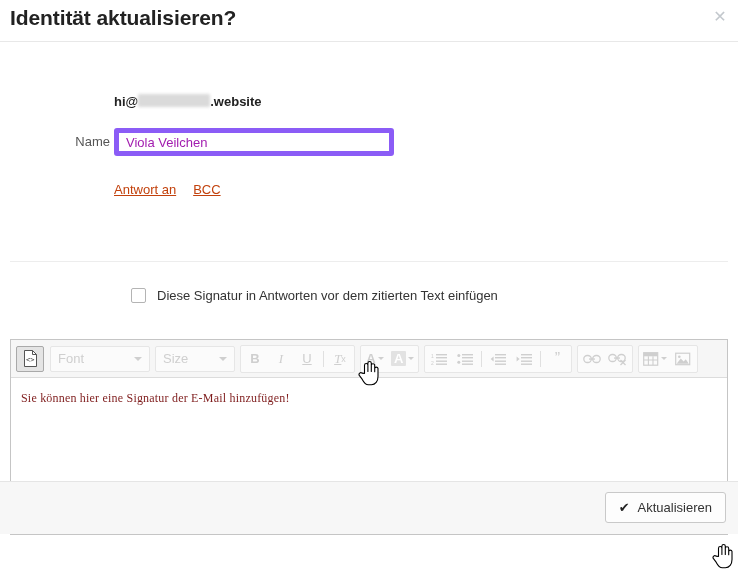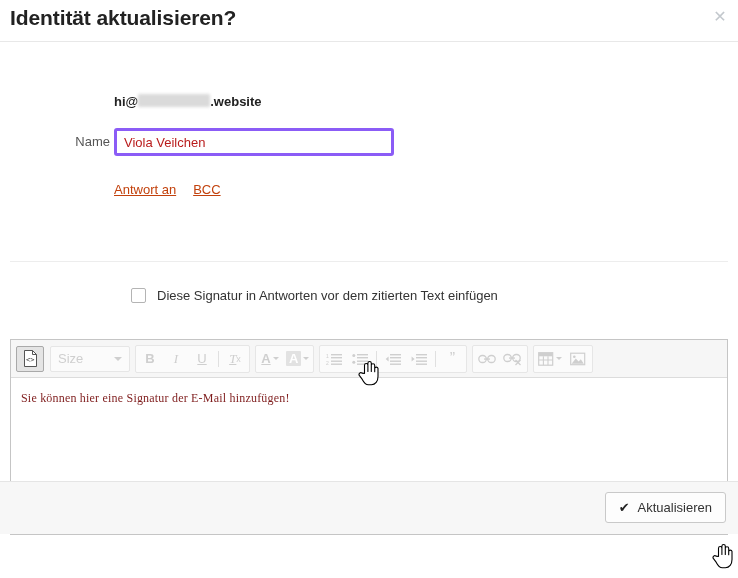--- a/index.html
+++ b/index.html
@@ -103,26 +103,26 @@
     background: #dadada;
     border-radius: 1px;
     filter: blur(1.4px);
   }
 
   .name-input {
     width: 280px;
     height: 28px;
     box-sizing: border-box;
     padding: 3px 7px;
-    border: 3px solid #8b5cf6;
+    border: 5px solid #8b5cf6;
     border-radius: 3px;
     background: #ffffff;
     font-family: "Liberation Sans", sans-serif;
     font-size: 13px;
-    color: #b91c1c;
+    color: #a21caf;
     outline: none;
   }
 
   .link-group a {
     font-size: 13px;
     color: #c2410c;
     text-decoration: underline;
     margin-right: 17px;
     cursor: pointer;
   }
@@ -359,20 +359,24 @@
         <div class="tb-group plain">
           <div class="tb-btn active">
             <svg width="15" height="17" viewBox="0 0 15 17" aria-hidden="true">
               <path d="M1.5 0.5 H9.5 L13.5 4.5 V16.5 H1.5 Z" fill="#ffffff" stroke="#555555" stroke-width="1"></path>
               <path d="M9.5 0.5 V4.5 H13.5" fill="none" stroke="#555555" stroke-width="1"></path>
               <text x="7.3" y="12.4" font-family="DejaVu Sans Mono, monospace" font-size="7" text-anchor="middle" fill="#333333">&lt;&gt;</text>
             </svg>
           </div>
         </div>
 
+        <div class="tb-select font">
+          <span>Font</span>
+          <span class="caret"></span>
+        </div>
 
         <div class="tb-select size">
           <span>Size</span>
           <span class="caret"></span>
         </div>
 
         <div class="tb-group">
           <div class="tb-btn tb-bold">B</div>
           <div class="tb-btn tb-italic">I</div>
           <div class="tb-btn tb-underline">U</div>

